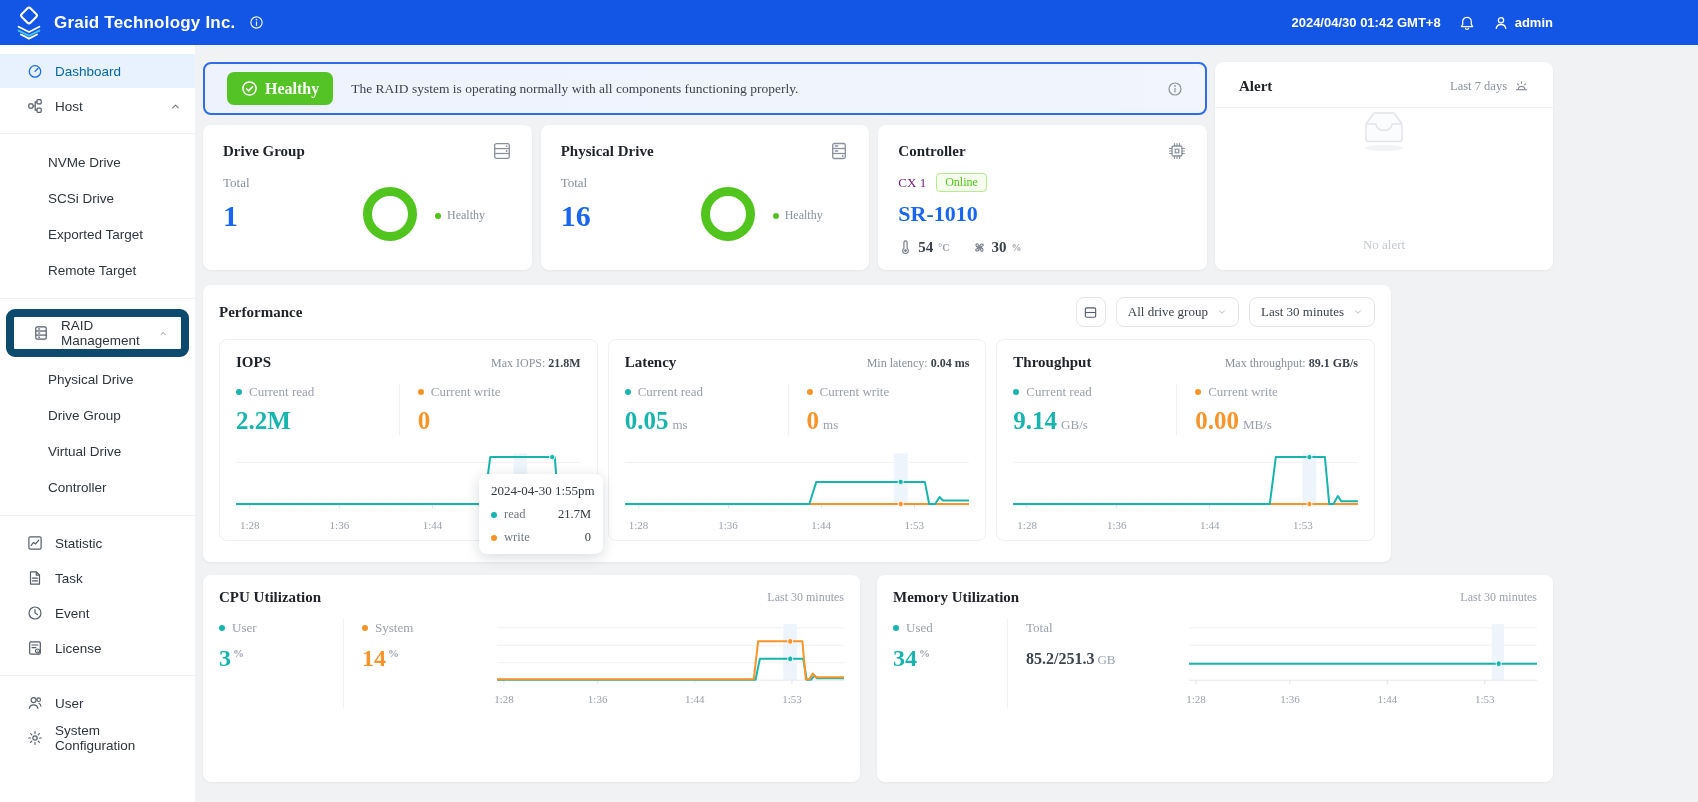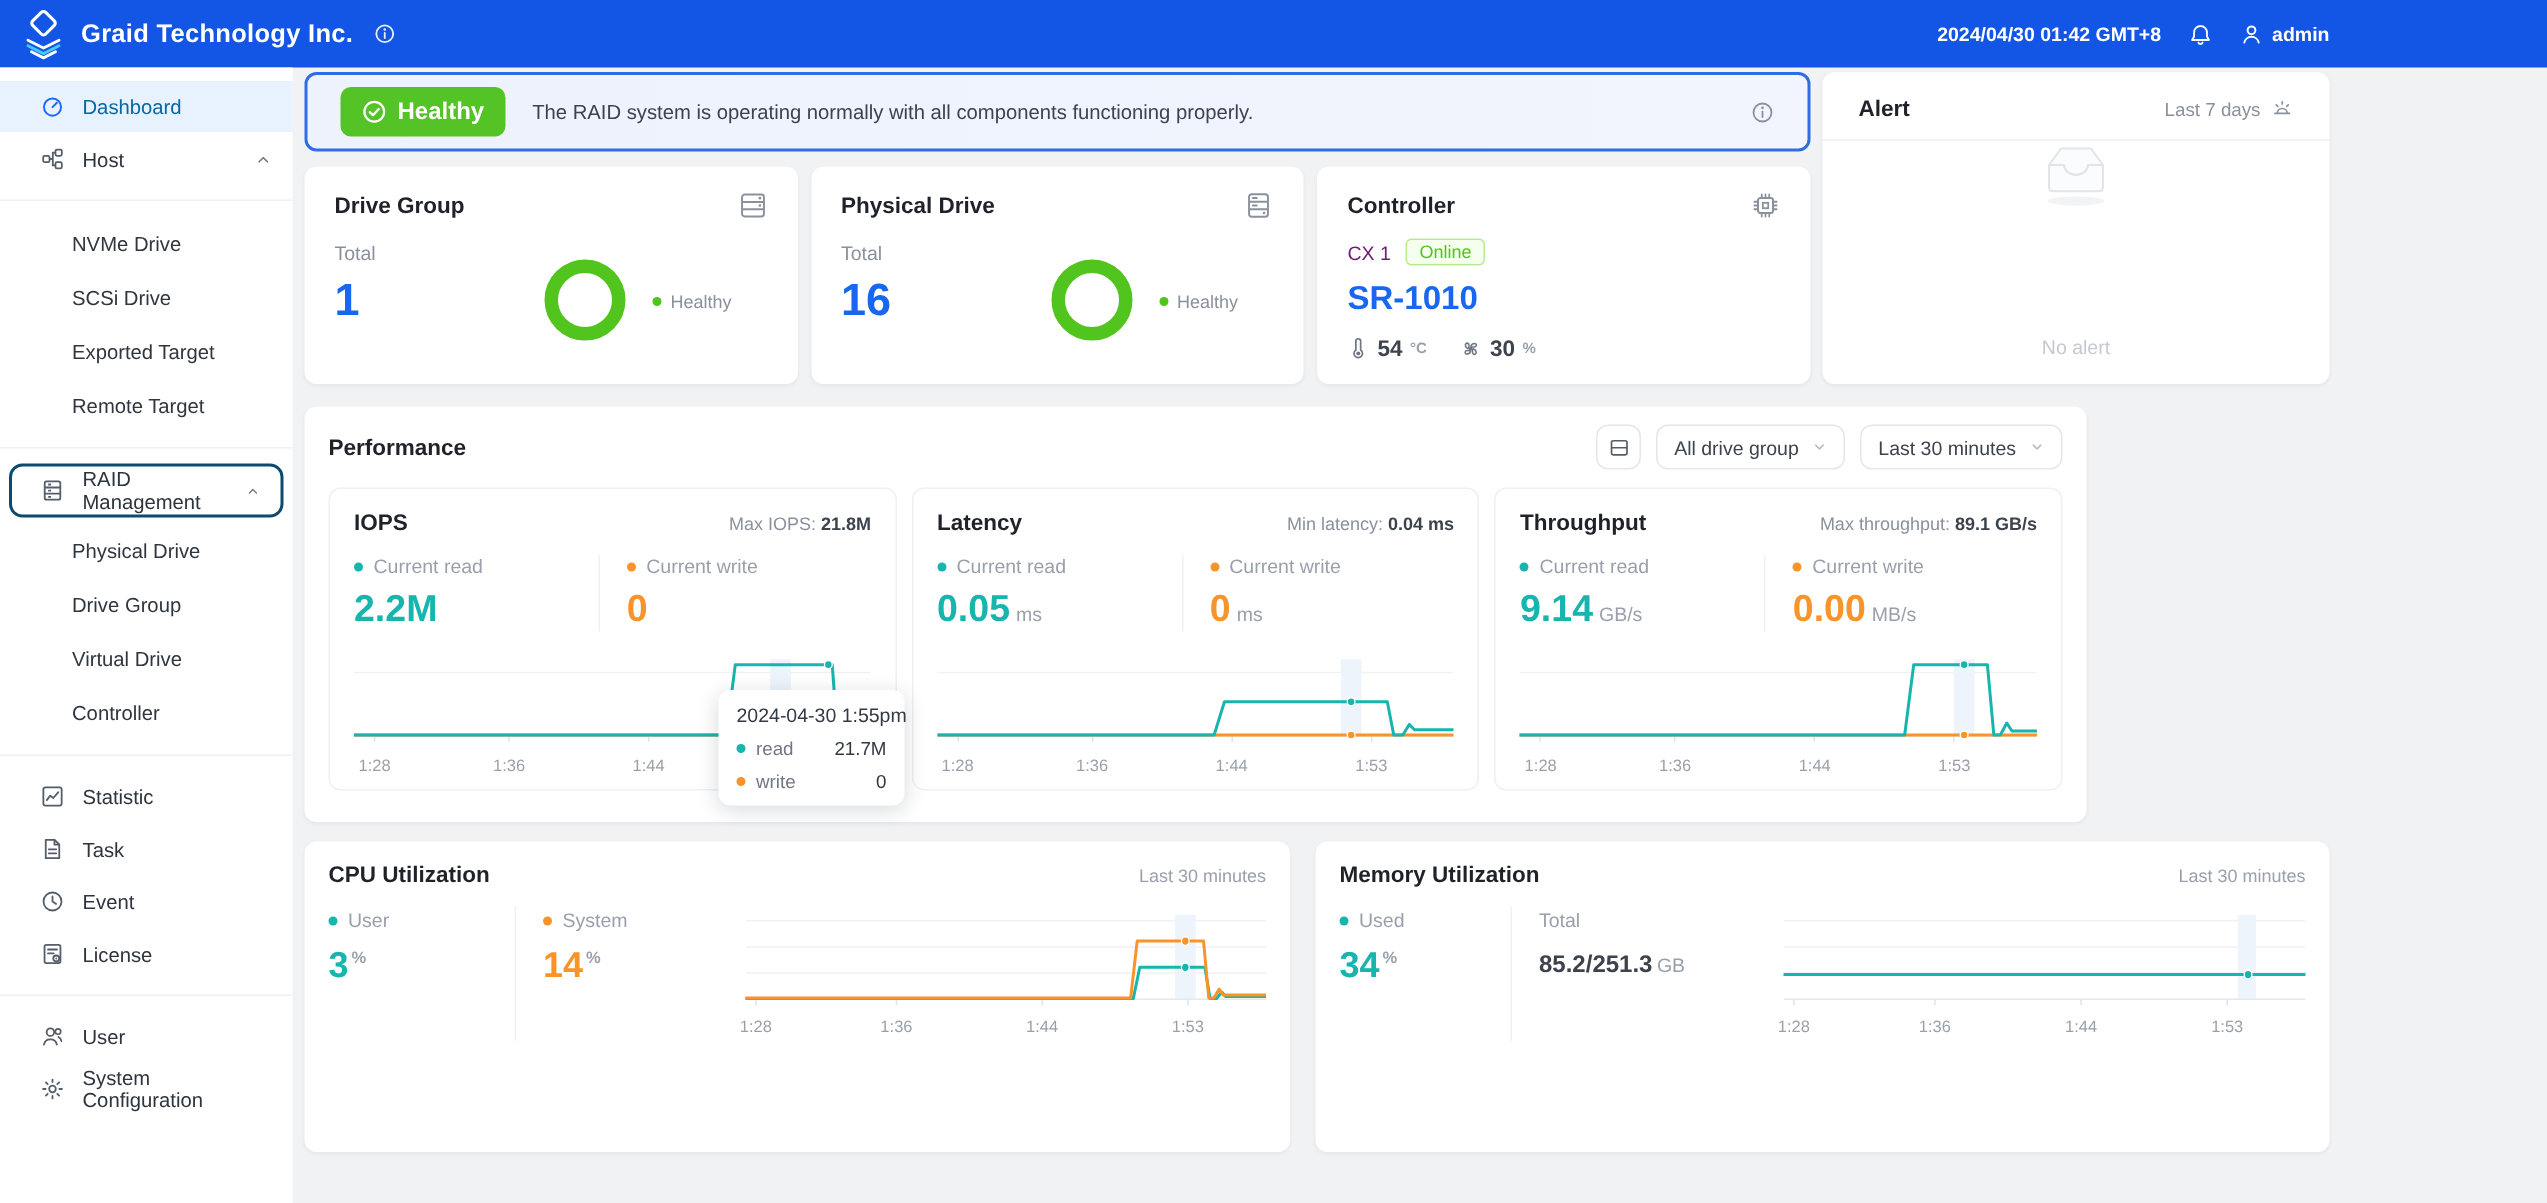--- a/index.html
+++ b/index.html
@@ -13,30 +13,30 @@
   .brand { font-size:17px; font-weight:700; letter-spacing:.2px; }
   .tb-info { margin-left:14px; opacity:.9; }
   .tb-spacer { flex:1; }
   .tb-time { font-size:13px; font-weight:600; margin-right:18px; }
   .tb-ic { margin-right:18px; opacity:.95; }
   .tb-user { display:flex; align-items:center; gap:6px; font-size:13px; font-weight:600; }
 
   
   .app { display:flex; height:757px; }
   .sidebar { width:195px; background:#fff; padding-top:8px; flex-shrink:0; font-size:13.5px; color:#2e343d; }
-  .main { flex:1; padding:3px 0 0 8px; }
+  .main { flex:1; padding:17px 0 0 8px;font-family:Liberation Serif, serif; }
   .content { width:1350px; }
 
   
   .side-item { height:34px; margin:1px 0; display:flex; align-items:center; gap:12px; padding:0 14px 0 27px; cursor:pointer; }
   .side-item.active { background:#e8f1fe; color:#0369a1; }
   .side-item .chev { margin-left:auto; }
   .side-child { height:36px; display:flex; align-items:center; padding-left:48px; cursor:pointer; color:#30363f; }
   .side-divider { border-top:1px solid #eef0f2; margin:10px 0; }
-  .raid-box { border:2px solid #0c4a6e; border-radius:9px; margin:4px 6px; background:#fff; }
+  .raid-box { border:8px solid #0c4a6e; border-radius:9px; margin:4px 6px; background:#fff; }
   .raid-box .side-item { padding-left:19px; margin:0; height:32px; }
   .sicon { flex-shrink:0; }
 
   
   .card { background:#fff; border-radius:8px; box-shadow:0 1px 3px rgba(15,23,42,.05); }
 
   
   .top-row { display:flex; gap:8px; }
   .left-top { width:1004px; display:flex; flex-direction:column; gap:10px; }
   .banner { height:53px; border:2px solid #2e6ce8; border-radius:8px; background:linear-gradient(90deg,#edf2fd,#f2f5fd); display:flex; align-items:center; padding:0 22px; gap:18px; }

